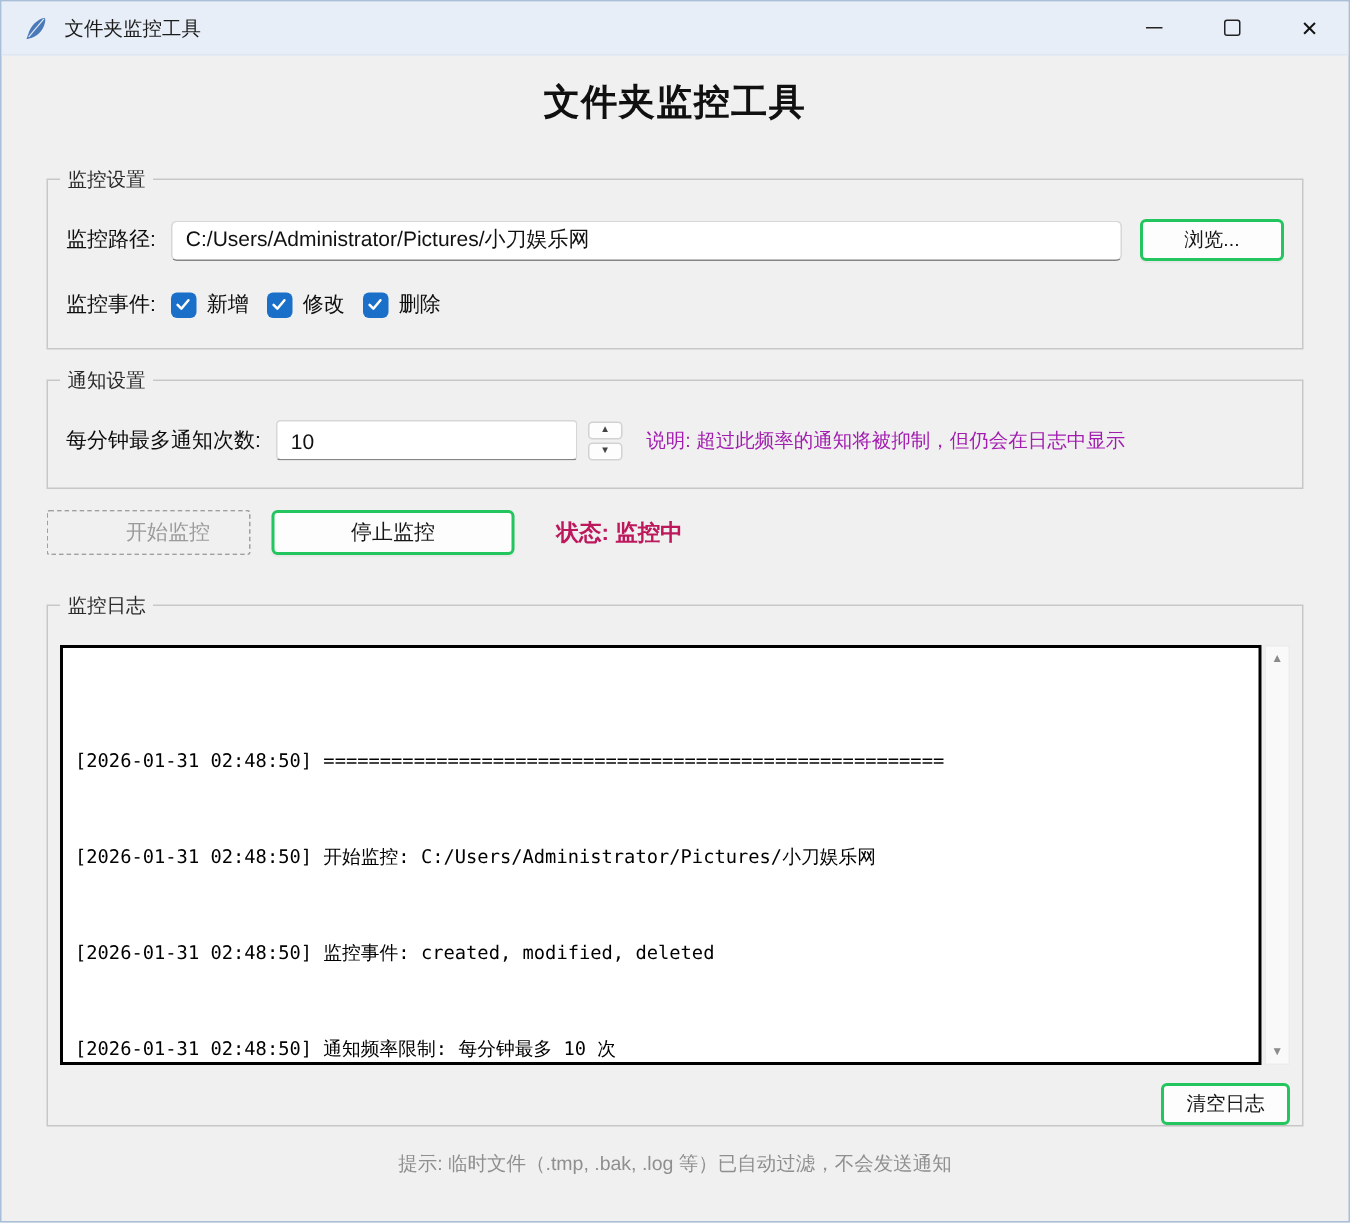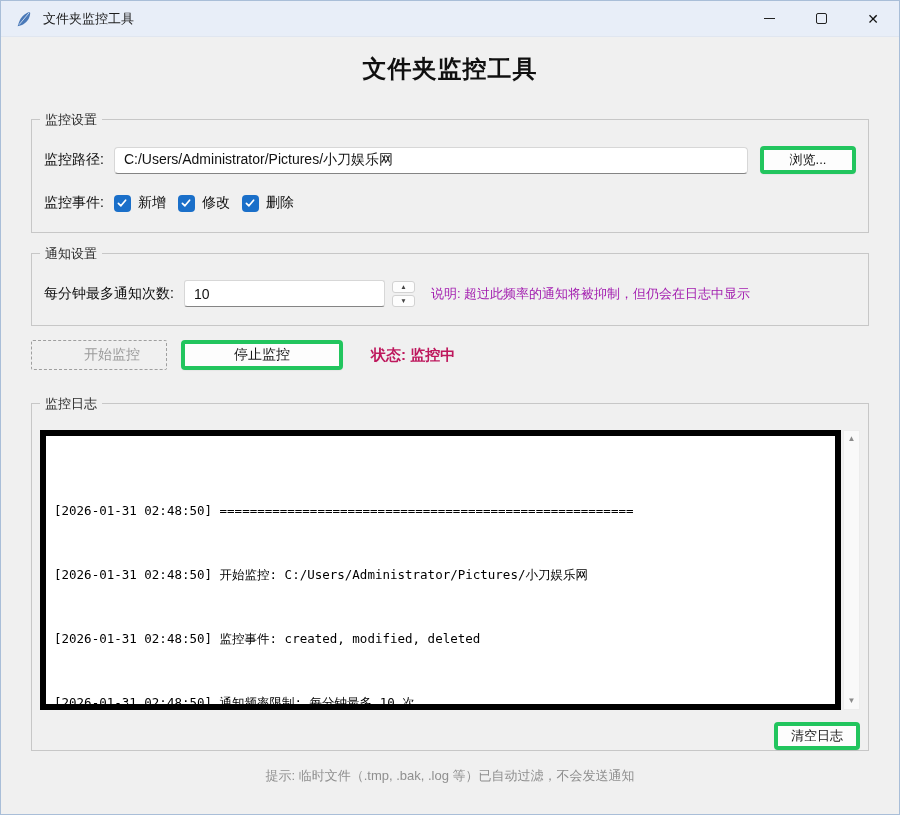--- a/index.html
+++ b/index.html
@@ -33,21 +33,21 @@
   }
   .g1 { margin-top:34px; padding:26px 12px 20px 12px; }
   .row { display:flex; align-items:center; }
   .lbl { font-size:14px; color:#0d0d0d; margin-right:10px; white-space:nowrap; }
   .entry {
     flex:1; height:27px; background:#ffffff; border:1px solid #d7d7d7;
     border-bottom:1px solid #848484; border-radius:4px; font-size:14px;
     padding:0 9px; color:#111; font-family:"Liberation Sans", sans-serif; outline:none;
   }
   .btn {
-    background:#fdfdfd; border:4px solid #22c55e; border-radius:4px;
+    background:#fdfdfd; border:2px solid #22c55e; border-radius:4px;
     font-size:13px; color:#161616; font-family:"Liberation Sans", sans-serif;
     box-shadow:0 1px 1px rgba(0,0,0,0.04); cursor:default;
   }
   .browse { width:96px; height:28px; margin-left:12px; }
   .events { margin-top:20px; }
   .cb-list { display:flex; gap:12px; align-items:center; }
   .cb { display:flex; align-items:center; gap:7px; font-size:14px; color:#0d0d0d; }
   .cbox {
     width:17px; height:17px; background:#1a6fc9; border-radius:4px;
     display:flex; align-items:center; justify-content:center;
@@ -68,21 +68,21 @@
   .btn-start {
     width:136px; height:30px; background:#f0f0f0; border:1px dashed #9f9f9f;
     border-radius:2px; color:#9b9b9b; font-size:14px; font-family:Liberation Mono, monospace;padding-left:26px;
   }
   .btn-stop { width:162px; height:30px; margin-left:14px; font-size:14px; }
   .status { margin-left:28px; font-size:15px; font-weight:700; color:#be185d; }
   
   .g3 { margin-top:33px; padding:26px 8px 0 8px; }
   .log-wrap { display:flex; align-items:stretch; }
   .log-text {
-    flex:1; height:280px; background:#ffffff; border:6px solid #000000;
+    flex:1; height:280px; background:#ffffff; border:2px solid #000000;
     padding:3px 8px; font-family:"DejaVu Sans Mono", monospace; font-size:12.5px;
     line-height:16px; white-space:pre; overflow:hidden; color:#000;
   }
   .scrollbar {
     width:17px; margin-left:2px; background:#f9f9f9; border:1px solid #ececec;
     display:flex; flex-direction:column; justify-content:space-between;
     align-items:center; padding:4px 0;
   }
   .scroll-arrow { color:#8b8b8b; font-size:8px; line-height:1; }
   .clear-row { display:flex; justify-content:flex-end; margin-top:12px; }

